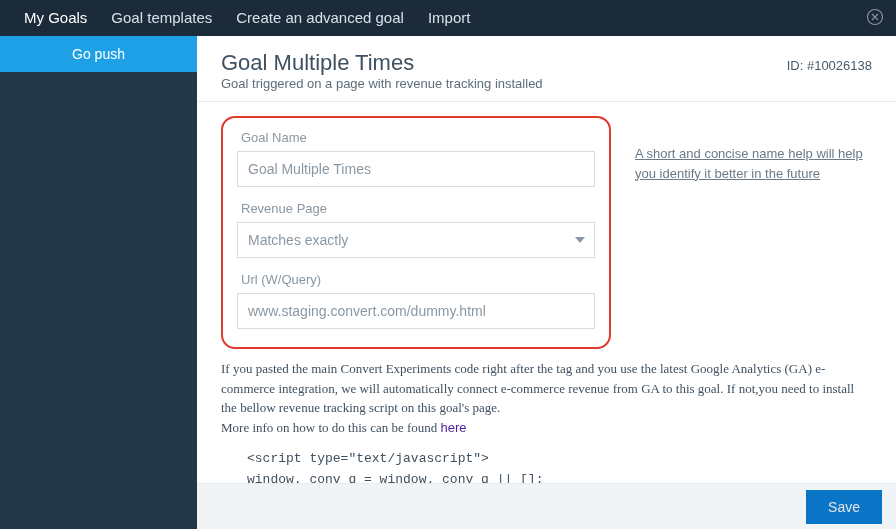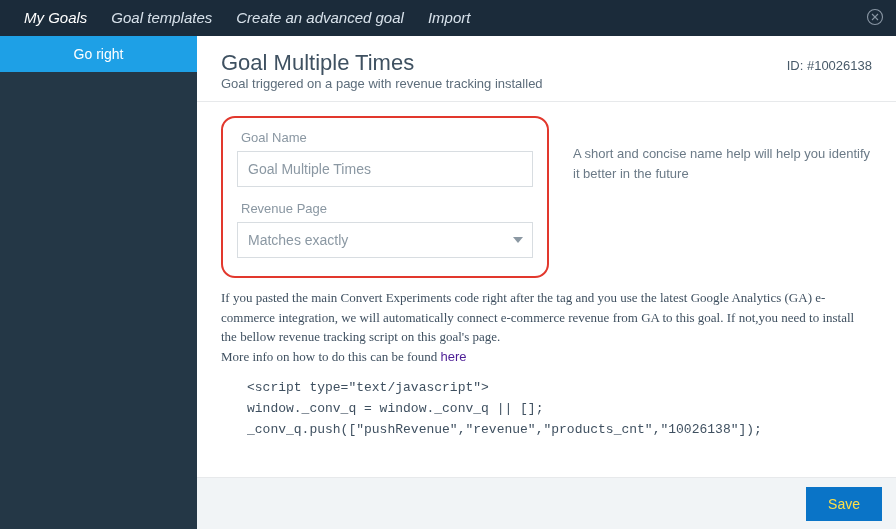--- a/index.html
+++ b/index.html
@@ -1,21 +1,21 @@
 <!DOCTYPE html>
 <html><head>
 <meta charset="utf-8">
 <style>
   * { box-sizing: border-box; margin: 0; padding: 0; }
   html, body { width: 896px; height: 529px; overflow: hidden; font-family: "Segoe UI", Arial, sans-serif; background: #f0f3f5; }
   .root { width: 896px; height: 529px; display: flex; flex-direction: column; }
 
   
   .topnav { background: #1b2b3a; color: #cfd9e2; height: 36px; display: flex; align-items: center; padding: 0 12px; position: relative; }
-  .topnav .item { color: #d7e1ea; font-size: 15px; padding: 0 12px; cursor: pointer; line-height: 36px; font-style: italic; }
+  .topnav .item { color: #d7e1ea; font-size: 15px; padding: 0 12px; cursor: pointer; line-height: 36px; }
   .topnav .item.active { color: #ffffff; }
   .close-x { position: absolute; right: 12px; top: 8px; color: #8895a3; cursor: pointer; }
   .close-x svg { width: 18px; height: 18px; display: block; }
 
   
   .body { flex: 1 1 auto; display: flex; min-height: 0; }
   .sidebar { width: 197px; background: #243746; flex: 0 0 197px; }
   .goback { background: #1ea0e6; color: #fff; height: 36px; display: flex; align-items: center; justify-content: center; font-size: 14px; cursor: pointer; }
   
   .main { flex: 1 1 auto; display: flex; flex-direction: column; min-width: 0; background: #fff; }
@@ -25,40 +25,40 @@
   .idtxt { color: #485a69; font-size: 13px; }
   .subtitle { color: #5d6d7b; font-size: 13px; }
 
   .scroll { flex: 1 1 auto; overflow-y: scroll; padding: 14px 24px 20px 24px; }
   
   .scroll::-webkit-scrollbar { width: 8px; }
   .scroll::-webkit-scrollbar-thumb { background: #c0c6cc; border-radius: 4px; }
   .scroll::-webkit-scrollbar-track { background: #f4f5f6; }
 
   .two-col { display: flex; gap: 24px; align-items: flex-start; }
-  .highlight-box { border: 2px solid #e2382d; border-radius: 14px; padding: 12px 14px 18px 14px; width: 328px; }
+  .highlight-box { border: 2px solid #e2382d; border-radius: 14px; padding: 12px 14px 18px 14px; width: 390px; }
   .form-group { margin-bottom: 14px; }
   .form-group:last-child { margin-bottom: 0; }
   .form-label { font-size: 13px; color: #8a97a2; margin-bottom: 6px; padding-left: 4px; }
   .form-input { width: 100%; height: 36px; border: 1px solid #d8dde1; padding: 0 10px; color: #8b98a3; font-size: 14px; background: #fff; }
   .select-wrap { position: relative; }
   .select-input { width: 100%; height: 36px; border: 1px solid #d8dde1; padding: 0 10px; color: #8b98a3; font-size: 14px; background: #fff; display: flex; align-items: center; cursor: pointer; }
   .chev { position: absolute; right: 10px; top: 50%; transform: translateY(-50%); }
   .chev svg { width: 10px; height: 10px; display: block; fill: #8b98a3; }
 
-  .help-text { color: #6b7a87; font-size: 13px; line-height: 1.5; flex: 1; padding-top: 28px; }
+  .help-text { color: #6b7a87; font-size: 13px; line-height: 1.5; flex: 1; padding-top: 28px; text-decoration: underline; }
 
   .para { color: #3f5060; font-size: 13px; line-height: 1.5; margin-top: 10px; }
   .para a { color: #4c1d95; text-decoration: none; }
 
   .code { font-family: Consolas, "Courier New", monospace; font-size: 13px; color: #3f5060; margin: 12px 0 0 26px; line-height: 1.6; white-space: pre; overflow: hidden; }
 
   
   .footer { height: 52px; background: #f1f4f6; border-top: 1px solid #e7e9eb; display: flex; justify-content: flex-end; align-items: center; padding: 0 14px; width: 100%; }
-  .save-btn { background: #0a74c7; color: #fde047; border: none; height: 34px; padding: 0 22px; font-size: 14px; cursor: pointer; }
+  .save-btn { background: #0a74c7; color: #e5e5e5; border: none; height: 34px; padding: 0 22px; font-size: 14px; cursor: pointer; }
 </style>
 </head>
 <body>
 
 <div class="root">
   <div class="topnav">
     <div class="item active">My Goals</div>
     <div class="item">Goal templates</div>
     <div class="item">Create an advanced goal</div>
     <div class="item">Import</div>
@@ -66,21 +66,21 @@
       <svg viewBox="0 0 24 24">
           <circle cx="12" cy="12" r="10" fill="none" stroke="#8895a3" stroke-width="1.5"></circle>
           <line x1="8" y1="8" x2="16" y2="16" stroke="#8895a3" stroke-width="1.5"></line>
           <line x1="16" y1="8" x2="8" y2="16" stroke="#8895a3" stroke-width="1.5"></line>
         </svg>
     </div>
   </div>
 
   <div class="body">
     <div class="sidebar">
-      <div class="goback">Go right</div>
+      <div class="goback">Go push</div>
     </div>
 
     <div class="main">
       <div class="header">
         <div class="header-row">
           <div class="title">Goal Multiple Times</div>
           <div class="idtxt">ID: #10026138</div>
         </div>
         <div class="subtitle">Goal triggered on a page with revenue tracking installed</div>
       </div>
@@ -98,20 +98,24 @@
                 <div class="select-input">
                   <span>Matches exactly</span>
                 </div>
                 <span class="chev">
                   <svg viewBox="0 0 10 10">
                       <polygon points="0,2 10,2 5,8"></polygon>
                     </svg>
                 </span>
               </div>
             </div>
+            <div class="form-group">
+              <div class="form-label">Url (W/Query)</div>
+              <input class="form-input" value="www.staging.convert.com/dummy.html" style="">
+            </div>
           </div>
           <div class="help-text">A short and concise name help will help you identify it better in the future</div>
         </div>
 
         <div class="para">
           <span style="white-space: pre-line; font-family: Liberation Serif, serif;">If you pasted the main Convert Experiments code right after the tag and you use the latest Google Analytics (GA) e-commerce integration, we will automatically connect e-commerce revenue from GA to this goal. If not,you need to install the bellow revenue tracking script on this goal's page.
 More info on how to do this can be found </span><a href="#">here</a>
         </div>
 
         <div class="code">&lt;script type="text/javascript"&gt;

